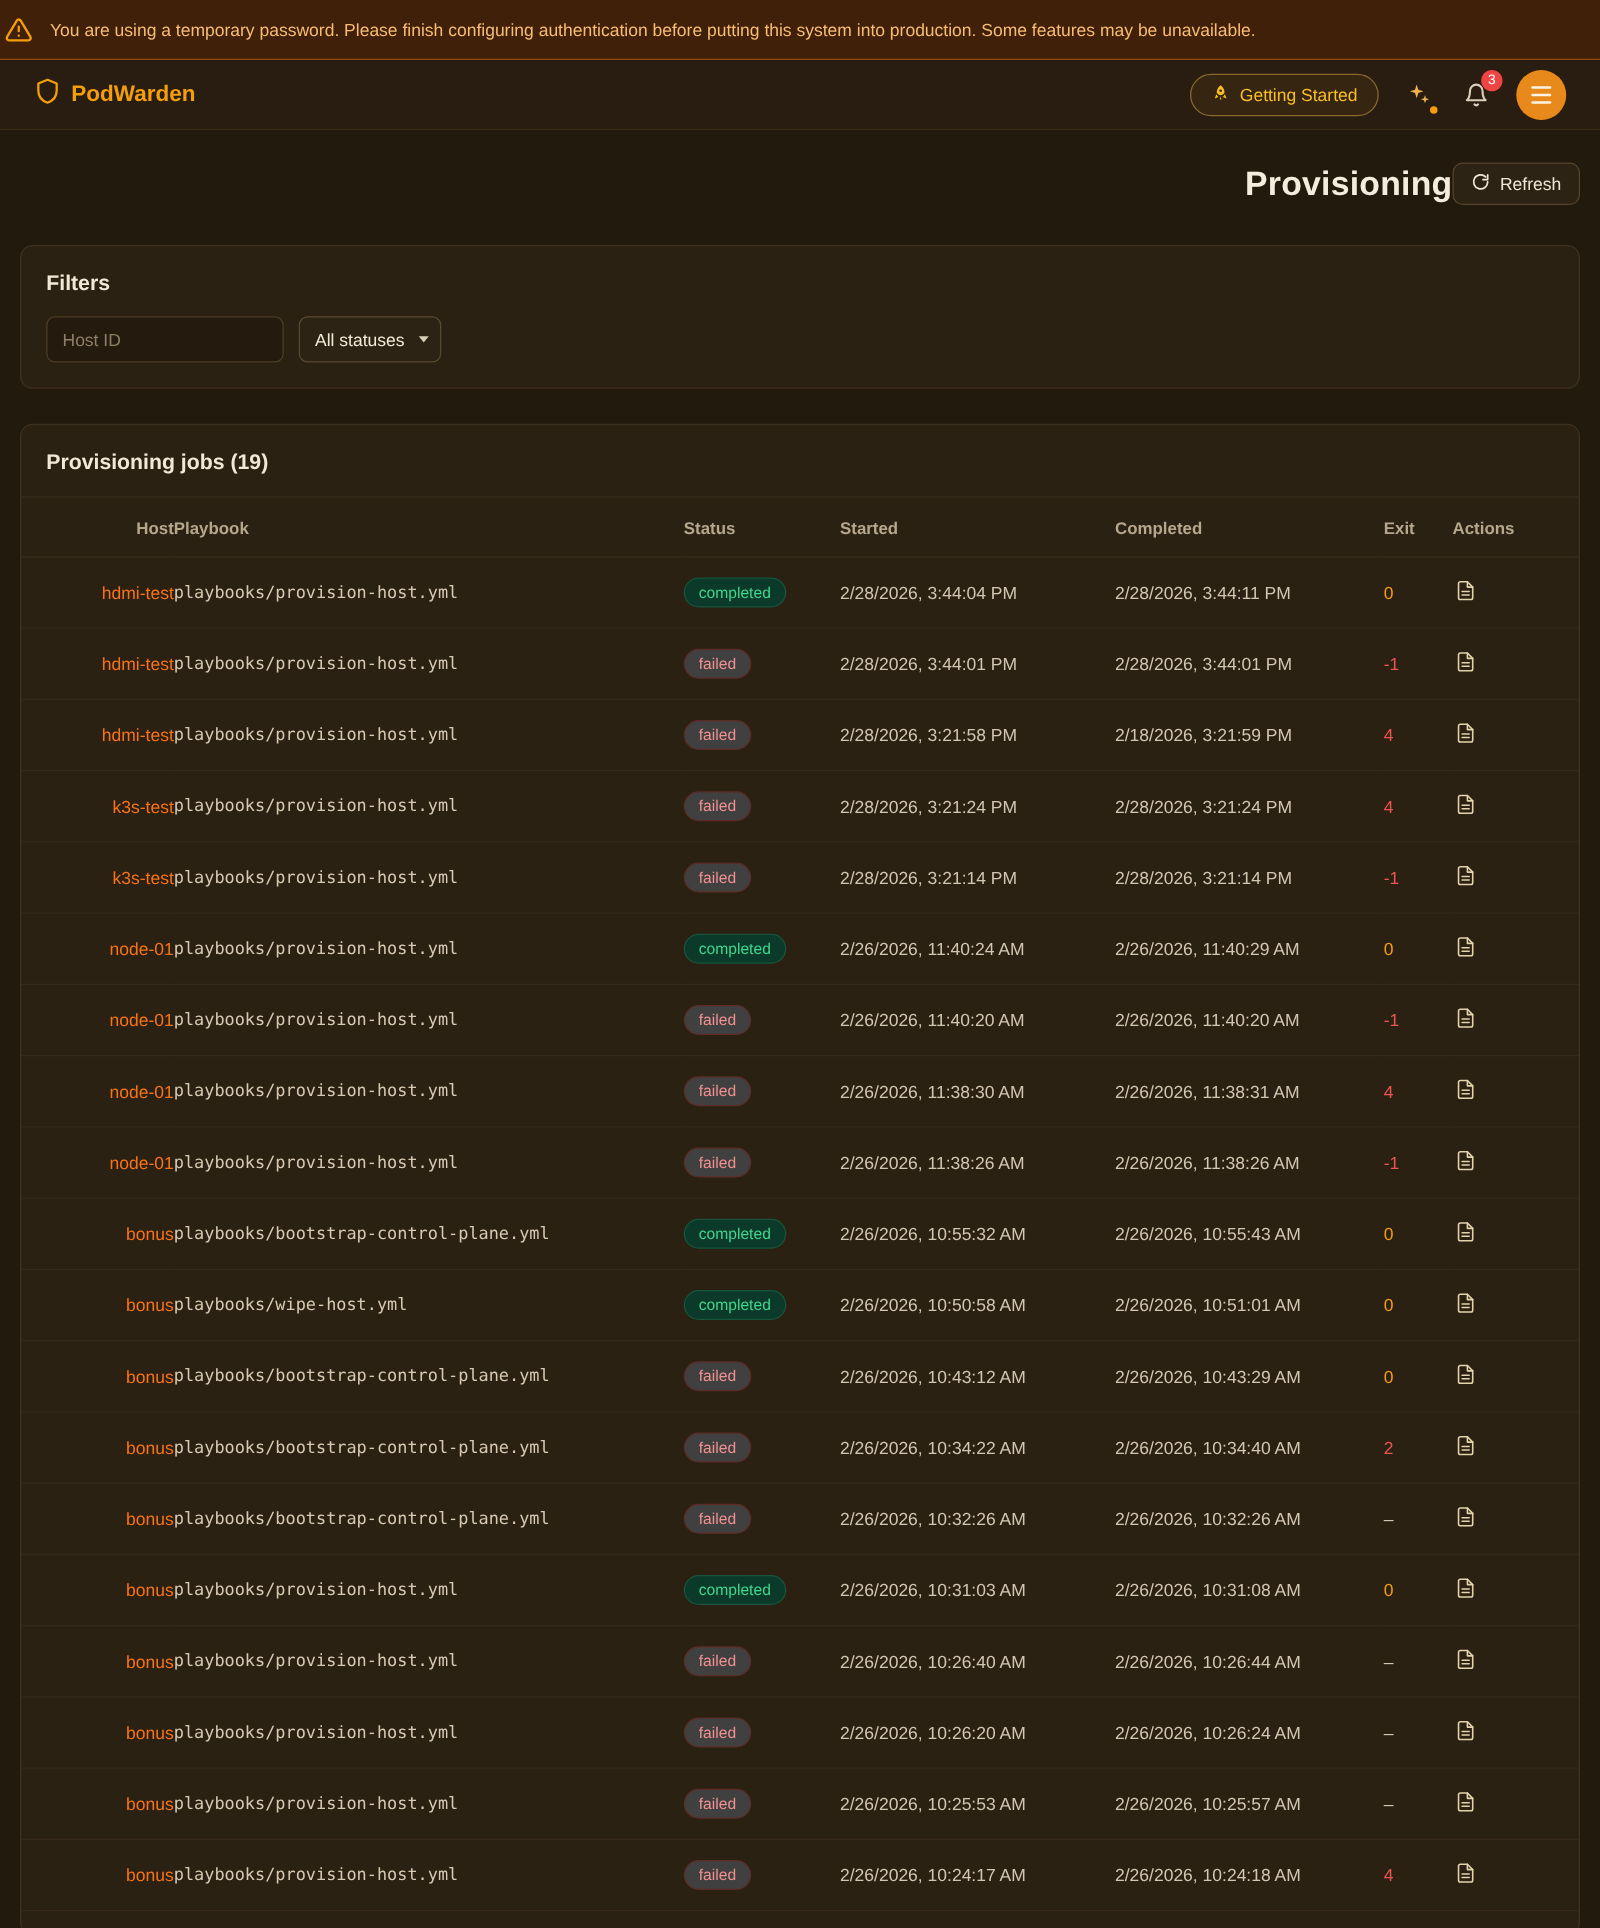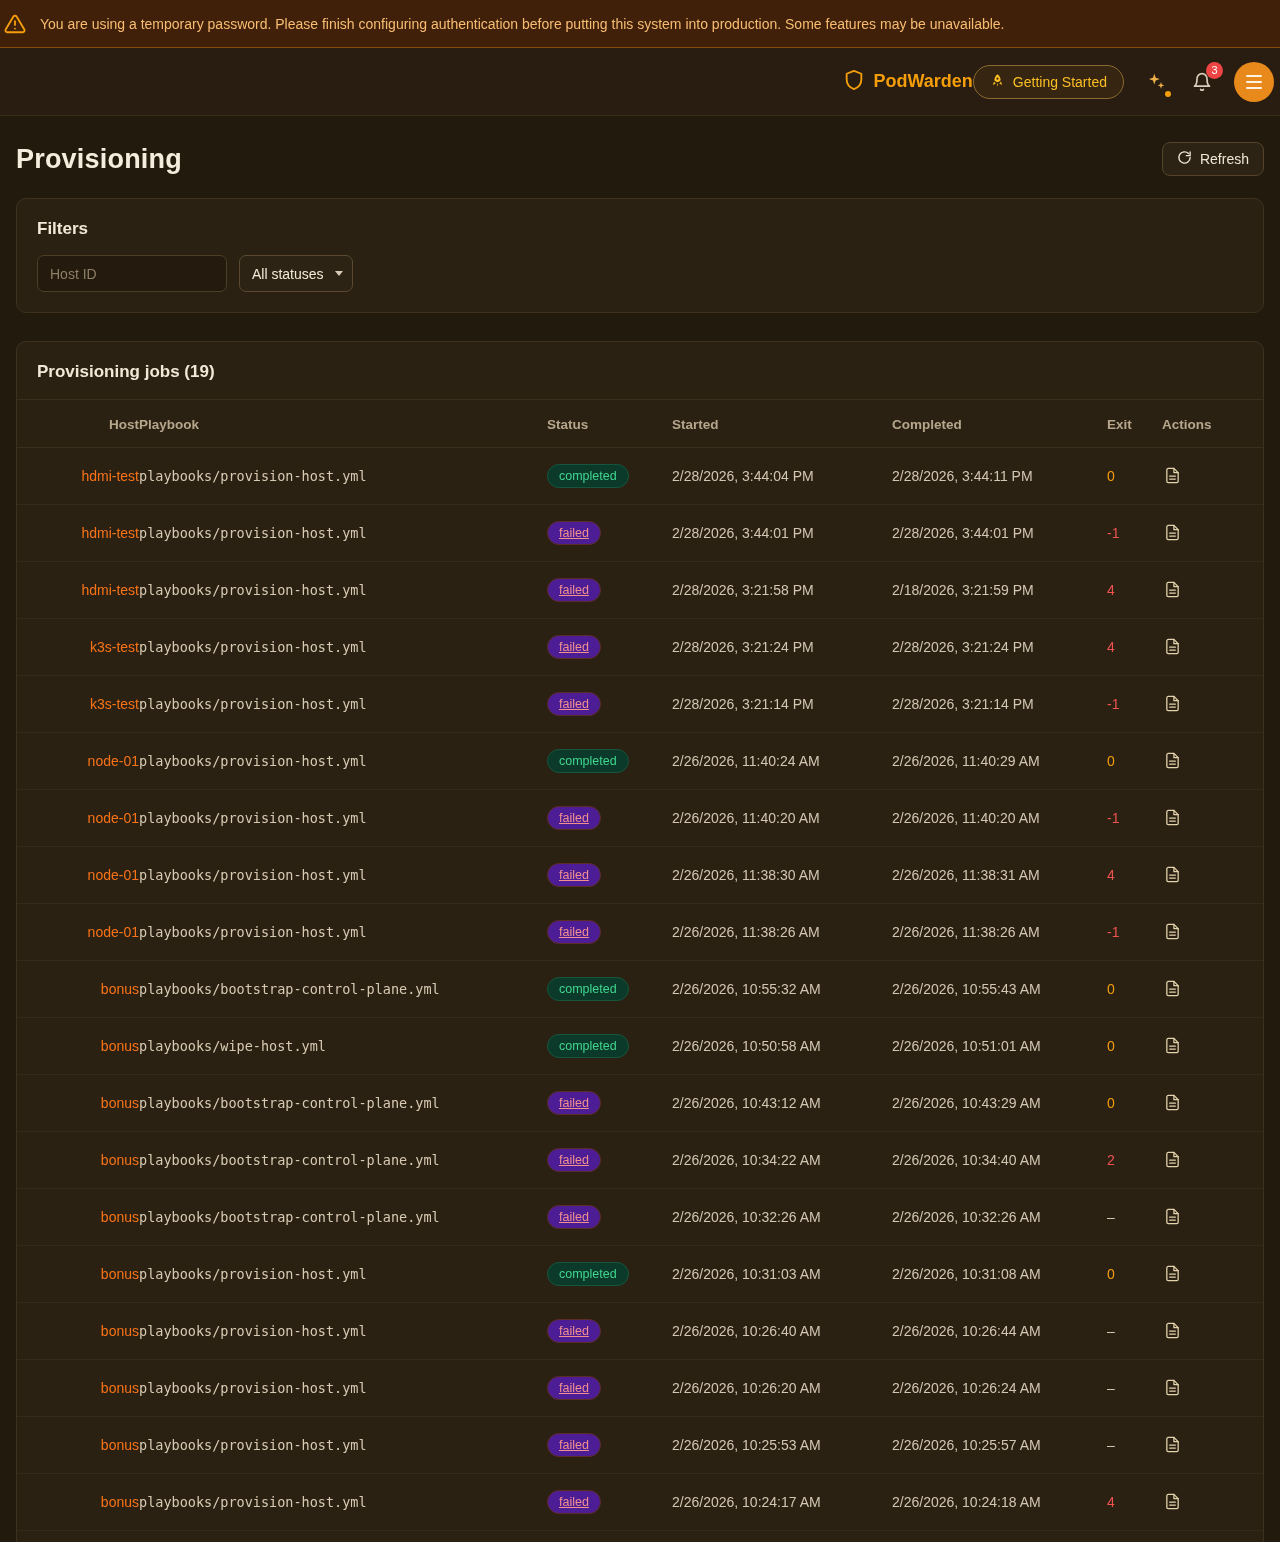--- a/index.html
+++ b/index.html
@@ -14,22 +14,22 @@
   
   .banner {
     height:48px; display:flex; align-items:center; gap:14px;
     background:#41200a; border-bottom:1px solid #8a4a12;
     padding:0 4px; font-size:14px; color:#f8bd72;
   }
   .banner svg { width:22px; height:22px; display:block; }
 
   
   .topbar {
-    height:68px; display:flex; align-items:center; justify-content:flex-end;
-    background:#281d10; border-bottom:1px solid #3a2c17; padding:0 6px;
+    height:56px; display:flex; align-items:center; justify-content:space-between;
+    background:#281d10; border-bottom:1px solid #3a2c17; padding:0 27px;
   }
   .brand { display:flex; align-items:center; gap:8px; cursor:pointer; }
   .brand svg { width:22px; height:22px; }
   .brand-name { font-size:18px; font-weight:bold; color:#f59e0b; }
   .topbar-right { display:flex; align-items:center; gap:18px; }
   .gs-btn {
     display:flex; align-items:center; gap:8px; height:34px; padding:0 16px;
     background:rgba(80,56,20,.35); border:1px solid #8a6a2f; border-radius:17px;
     color:#fbbf24; font-size:14px; font-family:inherit; cursor:pointer;
   }
@@ -51,21 +51,21 @@
   }
   .menu-btn {
     width:40px; height:40px; border-radius:50%; background:#e8891b; border:none;
     display:flex; flex-direction:column; align-items:center; justify-content:center;
     gap:4px; cursor:pointer;
   }
   .menu-btn span { display:block; width:16px; height:2px; background:#fdf3e3; border-radius:1px; }
 
   
   main { padding:0 16px 18px; }
-  .title-row { display:flex; align-items:center; justify-content:space-between; margin:26px 0 22px; }
+  .title-row { display:flex; align-items:center; justify-content:flex-end; margin:26px 0 32px; }
   h1 { font-size:27px; font-weight:bold; color:#f4ecdd; letter-spacing:.2px; }
   .refresh-btn {
     display:flex; align-items:center; gap:8px; height:34px; padding:0 14px;
     background:#2d2315; border:1px solid #55432a; border-radius:8px;
     color:#efe6d6; font-size:14px; font-family:inherit; cursor:pointer;
   }
   .refresh-btn svg { width:15px; height:15px; }
 
   .card {
     background:#2b2113; border:1px solid #3e3120; border-radius:10px;
@@ -100,21 +100,21 @@
   }
   td { padding:0; height:57px; border-bottom:1px solid #36291a; vertical-align:middle; }
   th:first-child, td:first-child { padding-left:20px;text-align:right; }
   .c-host { font-size:14px; color:#f97316; }
   .c-playbook { font-family:"DejaVu Sans Mono", monospace; font-size:13.5px; color:#d8cab2; }
   .c-time { font-size:14px; color:#d3c6b2;margin-left:32px; }
   .badge {
     display:inline-block; padding:4px 11px; border-radius:12px; font-size:12.5px;
   }
   .badge.completed { background:#0c3a2a; color:#3fd68f; border:1px solid #17553d; }
-  .badge.failed { background:#4c1d95; color:#f29090; border:1px solid #5d2c26;text-decoration:underline; }
+  .badge.failed { background:#404040; color:#f29090; border:1px solid #5d2c26; }
   .c-exit { font-size:14px; }
   .c-exit.exit-zero { color:#f59e0b; }
   .c-exit.exit-err { color:#ef5350; }
   .c-exit.exit-none { color:#d3c6b2; }
   .doc-btn { background:none; border:none; cursor:pointer; color:#e3d3ad; padding:2px; }
   .doc-btn svg { width:17px; height:19px; display:block; }
 </style>
 </head>
 <body>
 

